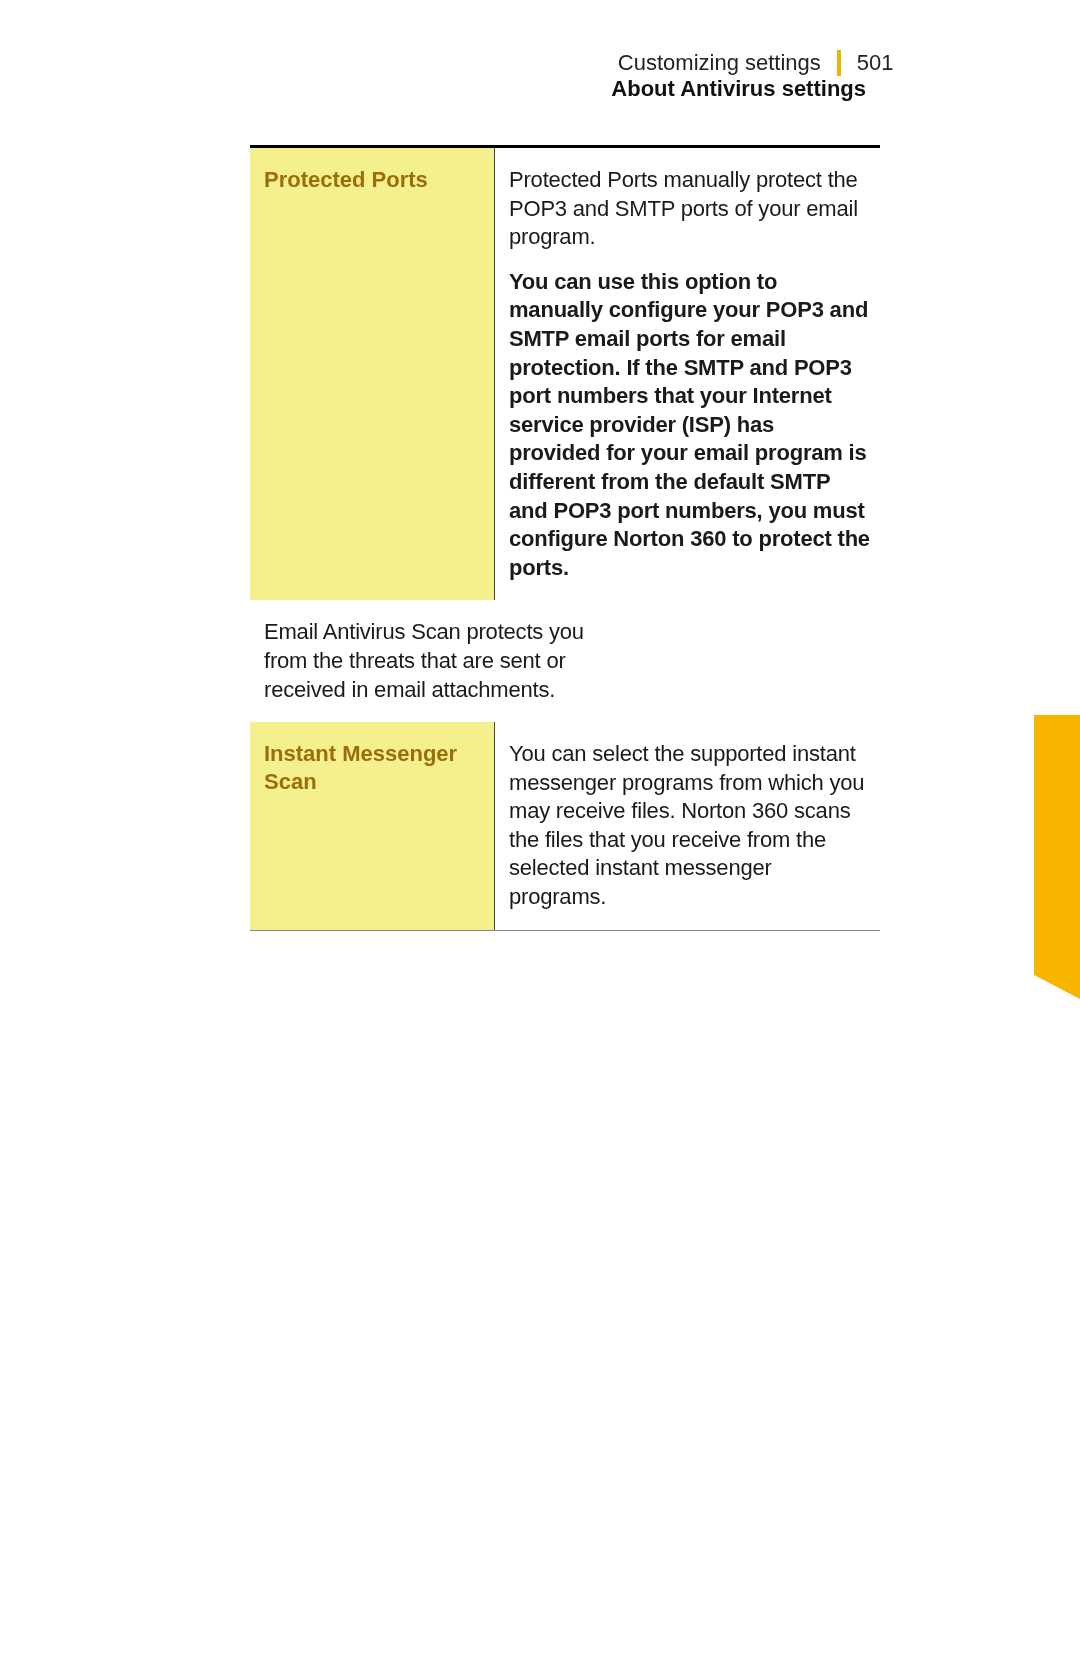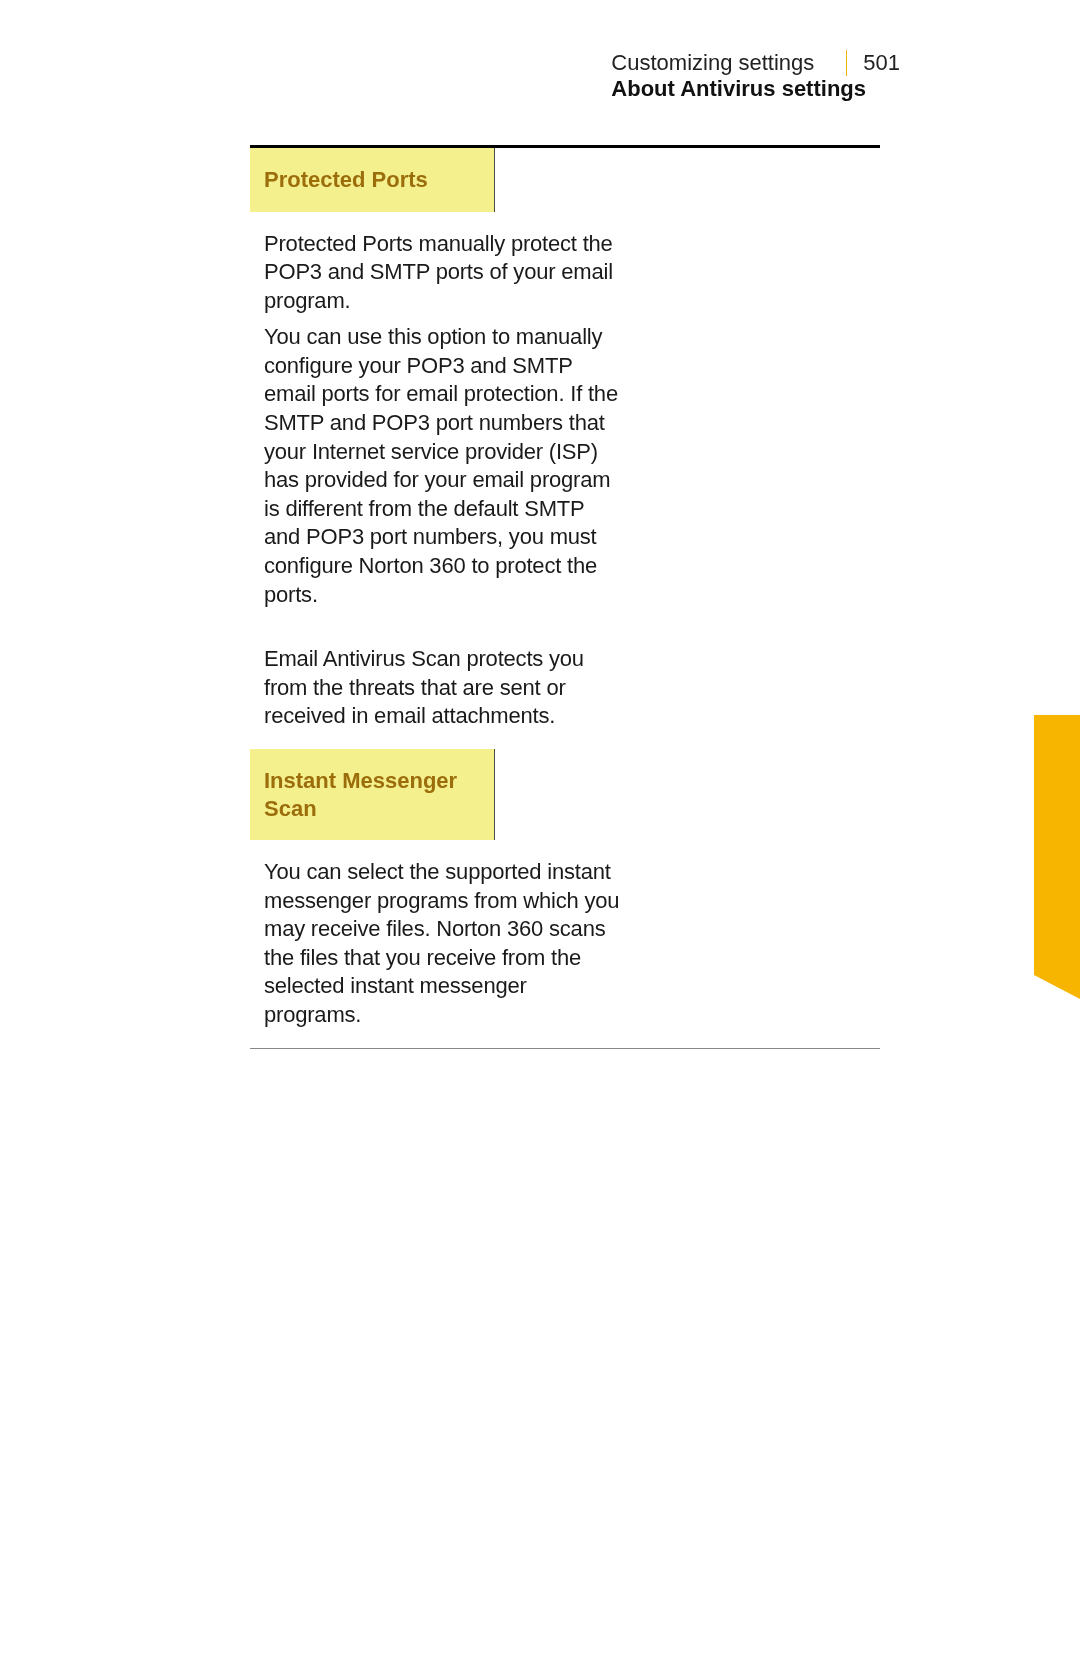--- a/index.html
+++ b/index.html
@@ -1,30 +1,30 @@
 <!DOCTYPE html>
 <html><head>
 <meta charset="utf-8">
 <style>
   * { box-sizing: border-box; margin: 0; padding: 0; }
   html, body { width: 1080px; height: 1680px; background: #ffffff; font-family: "Segoe UI", "Lucida Sans", Arial, sans-serif; color: #1a1a1a; }
   .page { position: relative; width: 1080px; height: 1680px; }
   .header { position: absolute; top: 50px; right: 180px; text-align: right; }
-  .header-row { display: flex; align-items: center; justify-content: space-between; }
+  .header-row { display: flex; align-items: center; justify-content: center; }
   .header-section { font-size: 22px; color: #222; padding-right: 16px; }
-  .header-page { font-size: 22px; color: #222; padding-left: 16px; border-left: 1px solid #eab308; }
+  .header-page { font-size: 22px; color: #222; padding-left: 16px; border-left: 4px solid #eab308; }
   .header-title { font-size: 22px; font-weight: 700; color: #111; padding-right: 34px; margin-top: 0; }
   .table-wrap { position: absolute; top: 145px; left: 250px; width: 630px; border-top: 3px solid #000; border-bottom: 1px solid #888; }
-  .row { display: flex; flex-direction: column; }
+  .row { display: flex; }
   .row + .row { }
   .cell-left { width: 245px; background: #f4f08e; padding: 18px 12px 18px 14px; border-right: 1px solid #4a4a4a; }
   .cell-left .label { font-size: 22px; font-weight: 700; color: #9c6d0b; line-height: 1.25; }
   .cell-right { width: 385px; padding: 18px 10px 18px 14px; }
   .cell-right p { font-size: 22px; color: #1a1a1a; line-height: 1.3; letter-spacing: -0.2px; }
-  .cell-right p + p { margin-top: 8px; }
+  .cell-right p + p { margin-top: 16px; font-weight: bold; }
   .side-tab { position: absolute; right: 0; top: 715px; width: 46px; height: 260px; background: #f7b500; }
   .side-tab::after { content: ""; position: absolute; left: 0; bottom: -24px; width: 0; height: 0; border-right: 46px solid #f7b500; border-bottom: 24px solid transparent; }
 </style>
 </head>
 <body>
 
 <div class="page">
 
   <div class="header">
     <div class="header-row">

